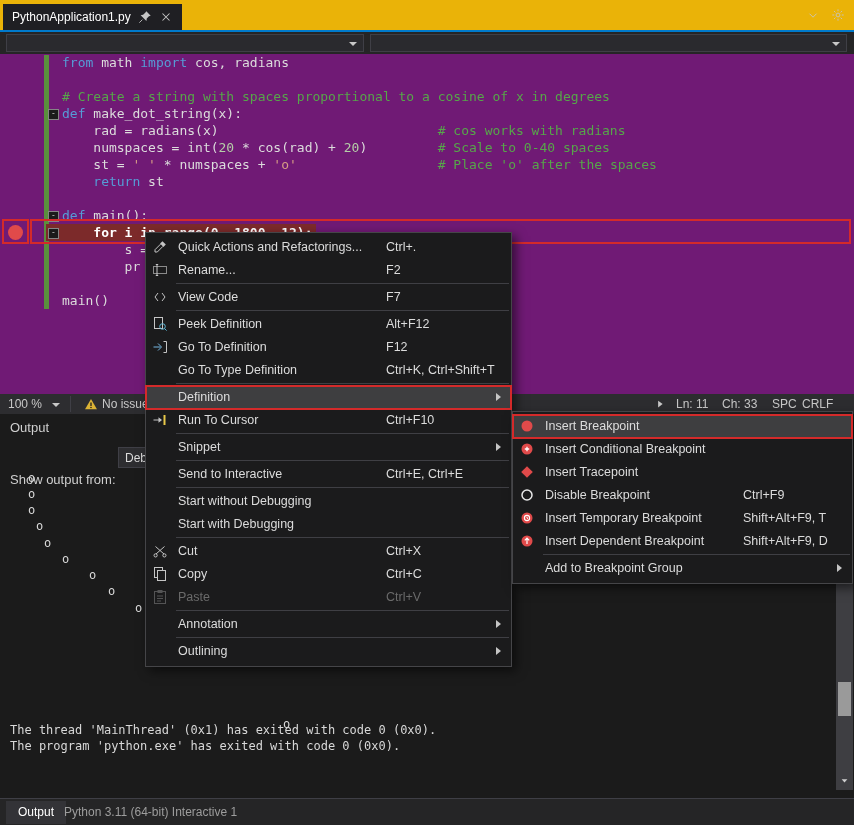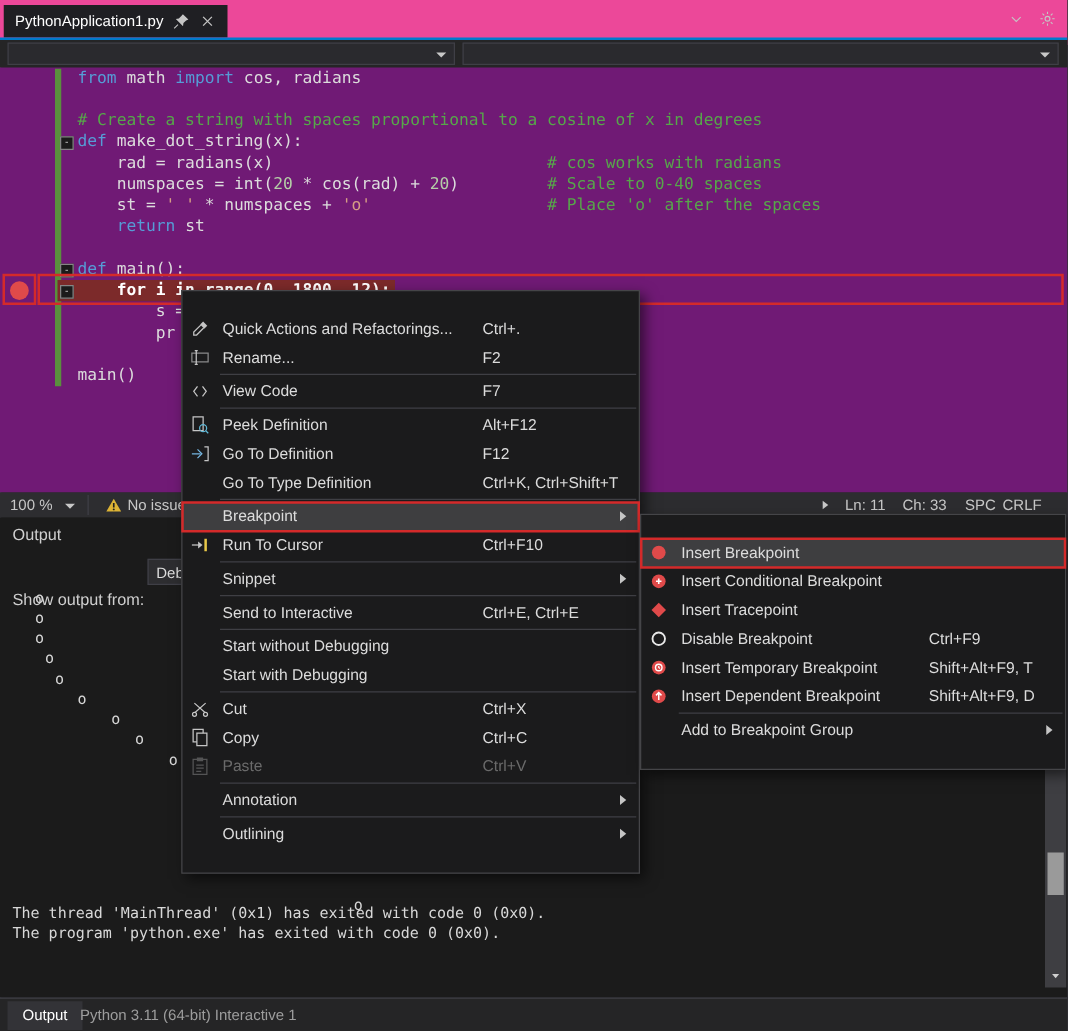--- a/index.html
+++ b/index.html
@@ -3,21 +3,21 @@
 <meta charset="utf-8">
 <style>
   html,body{margin:0;padding:0;}
   body{
     width:854px;height:825px;position:relative;overflow:hidden;
     background:#252526;color:#dcdcdc;
     font-family:"Liberation Sans",sans-serif;
     box-shadow:inset 0 0 0 1px #3f3f46;
   }
   
-  .tabbar{position:absolute;left:0;top:0;width:854px;height:36px;background:#ec4899;}
+  .tabbar{position:absolute;left:0;top:0;width:854px;height:36px;background:#eab308;}
   .doc-tab{position:absolute;left:3px;top:4px;height:26px;background:#1f1f23;display:flex;align-items:center;padding:0 9px;gap:7px;}
   .doc-tab .tab-title{font-size:12px;color:#ffffff;white-space:nowrap;}
   .tab-ico{width:14px;height:14px;display:inline-block;}
   .tab-ico svg{width:14px;height:14px;display:block;}
   .tab-actions{position:absolute;right:10px;top:8px;display:flex;gap:12px;}
   .tab-actions .tab-ico{width:13px;height:13px;}
   .accent-line{position:absolute;left:0;top:30px;width:854px;height:2px;background:#007acc;}
   
   .navbar{position:absolute;left:0;top:32px;width:854px;height:22px;background:#252526;}
   .nav-combo{position:absolute;top:2px;height:18px;background:#2a2a2e;border:1px solid #3f3f46;box-sizing:border-box;}
@@ -62,21 +62,21 @@
   .vscroll{position:absolute;left:836px;top:0;width:17px;height:376px;background:#3e3e42;}
   .vthumb{position:absolute;left:2px;top:268px;width:13px;height:34px;background:#9a9a9a;}
   .vbtn{position:absolute;left:2px;width:13px;height:14px;}
   .vbtn svg{width:13px;height:13px;display:block;}
   .vbtn.up{top:1px;} .vbtn.down{bottom:2px;}
   
   .panel-tabs{position:absolute;left:0;top:798px;width:854px;height:27px;background:#252526;border-top:1px solid #3f3f46;box-sizing:border-box;}
   .ptab-active{position:absolute;left:6px;top:2px;height:23px;line-height:23px;padding:0 12px;background:#333337;color:#ffffff;font-size:12px;}
   .ptab{position:absolute;left:64px;top:6px;color:#9d9d9d;font-size:12px;white-space:nowrap;}
   
-  .ctx-menu{position:absolute;left:145px;top:232px;width:367px;background:#1b1b1c;border:1px solid #454548;box-sizing:border-box;box-shadow:4px 4px 10px rgba(0,0,0,.55);z-index:10;padding:19px 0;text-decoration:underline;}
+  .ctx-menu{position:absolute;left:145px;top:232px;width:367px;background:#1b1b1c;border:1px solid #454548;box-sizing:border-box;box-shadow:4px 4px 10px rgba(0,0,0,.55);z-index:10;padding:3px 0;text-decoration:underline;}
   .ctx-submenu{left:512px;top:411px;width:341px;z-index:11;}
   .menu-item{position:relative;height:23px;font-size:12.5px;color:#dcdcdc;}
   .menu-item.hl{background:#3e3e40;}
   .menu-item.annotated{outline:2px solid #d42a2a;outline-offset:-1px;}
   .menu-item.disabled .menu-label,.menu-item.disabled .menu-shortcut{color:#6a6a6a;}
   .menu-item.disabled .menu-icon{opacity:.45;}
   .menu-icon{position:absolute;left:6px;top:3px;width:16px;height:16px;}
   .menu-icon svg{width:16px;height:16px;display:block;}
   .menu-label{position:absolute;left:32px;top:4px;white-space:nowrap;}
   .menu-shortcut{position:absolute;left:240px;top:4px;white-space:nowrap;}
@@ -272,21 +272,21 @@
       <span class="menu-shortcut">F12</span>
     </div>
     <div class="menu-item">
       <span class="menu-icon"></span>
       <span class="menu-label">Go To Type Definition</span>
       <span class="menu-shortcut">Ctrl+K, Ctrl+Shift+T</span>
     </div>
     <div class="menu-sep"></div>
     <div class="menu-item hl annotated">
       <span class="menu-icon"></span>
-      <span class="menu-label">Breakpoint</span>
+      <span class="menu-label">Definition</span>
       <span class="submenu-arrow"></span>
     </div>
     <div class="menu-item">
       <span class="menu-icon">
         <svg xmlns="http://www.w3.org/2000/svg" viewBox="0 0 16 16" fill="none">
           <path d="M1.5 8H8" stroke="#c5c5c5"></path>
           <path d="M6.5 5.2L10 8l-3.5 2.8z" fill="#c5c5c5"></path>
           <path d="M12.5 3v10" stroke="#e8c849" stroke-width="2"></path>
         </svg>
       </span>

